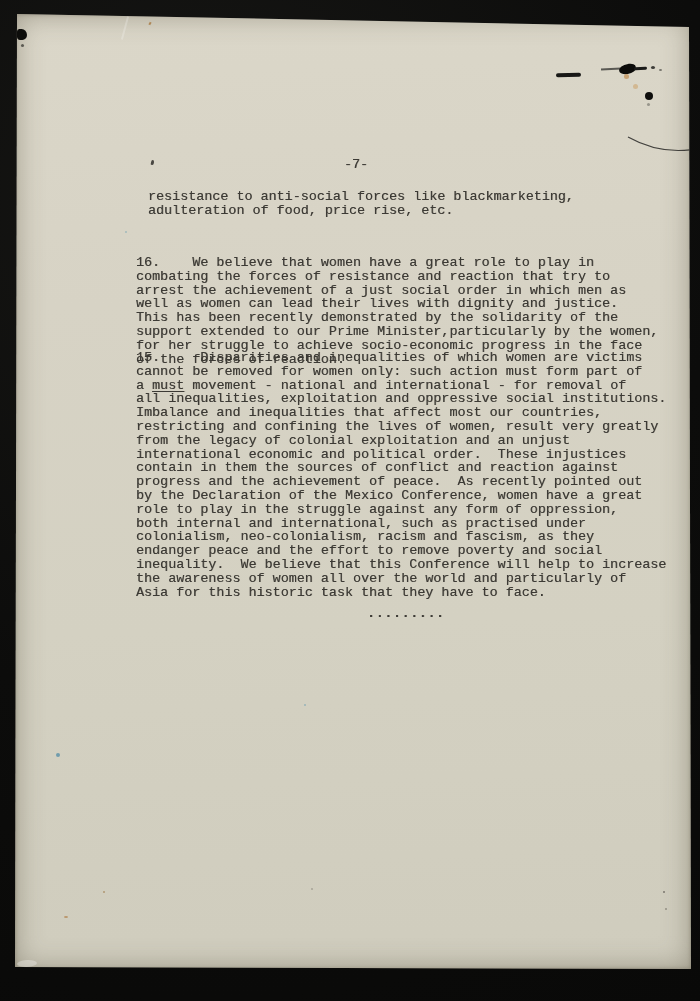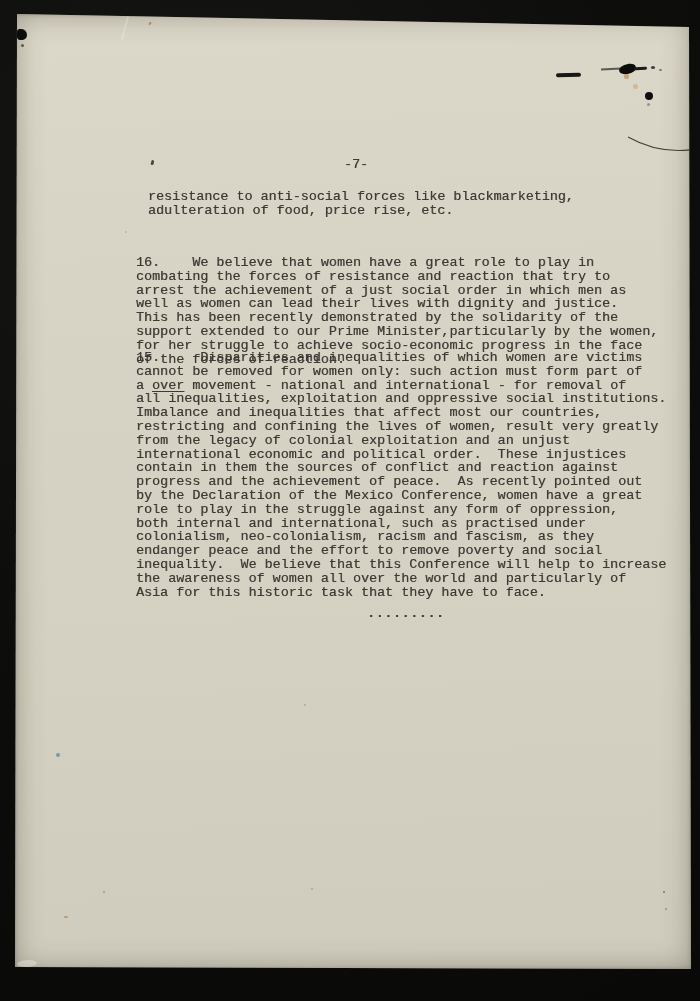--- a/index.html
+++ b/index.html
@@ -102,21 +102,21 @@
 combating the forces of resistance and reaction that try to
 arrest the achievement of a just social order in which men as
 well as women can lead their lives with dignity and justice.
 This has been recently demonstrated by the solidarity of the
 support extended to our Prime Minister,particularly by the women,
 for her struggle to achieve socio-economic progress in the face
 of the forces of reaction.</div>
 
   <div class="typewriter para-17"><span>15.     Disparities and inequalities of which women are victims
 cannot be removed for women only: such action must form part of
-a </span><span class="underlined">over</span><span> movement - national and international - for removal of
+a </span><span class="underlined">must</span><span> movement - national and international - for removal of
 all inequalities, exploitation and oppressive social institutions.
 Imbalance and inequalities that affect most our countries,
 restricting and confining the lives of women, result very greatly
 from the legacy of colonial exploitation and an unjust
 international economic and political order.  These injustices
 contain in them the sources of conflict and reaction against
 progress and the achievement of peace.  As recently pointed out
 by the Declaration of the Mexico Conference, women have a great
 role to play in the struggle against any form of oppression,
 both internal and international, such as practised under

